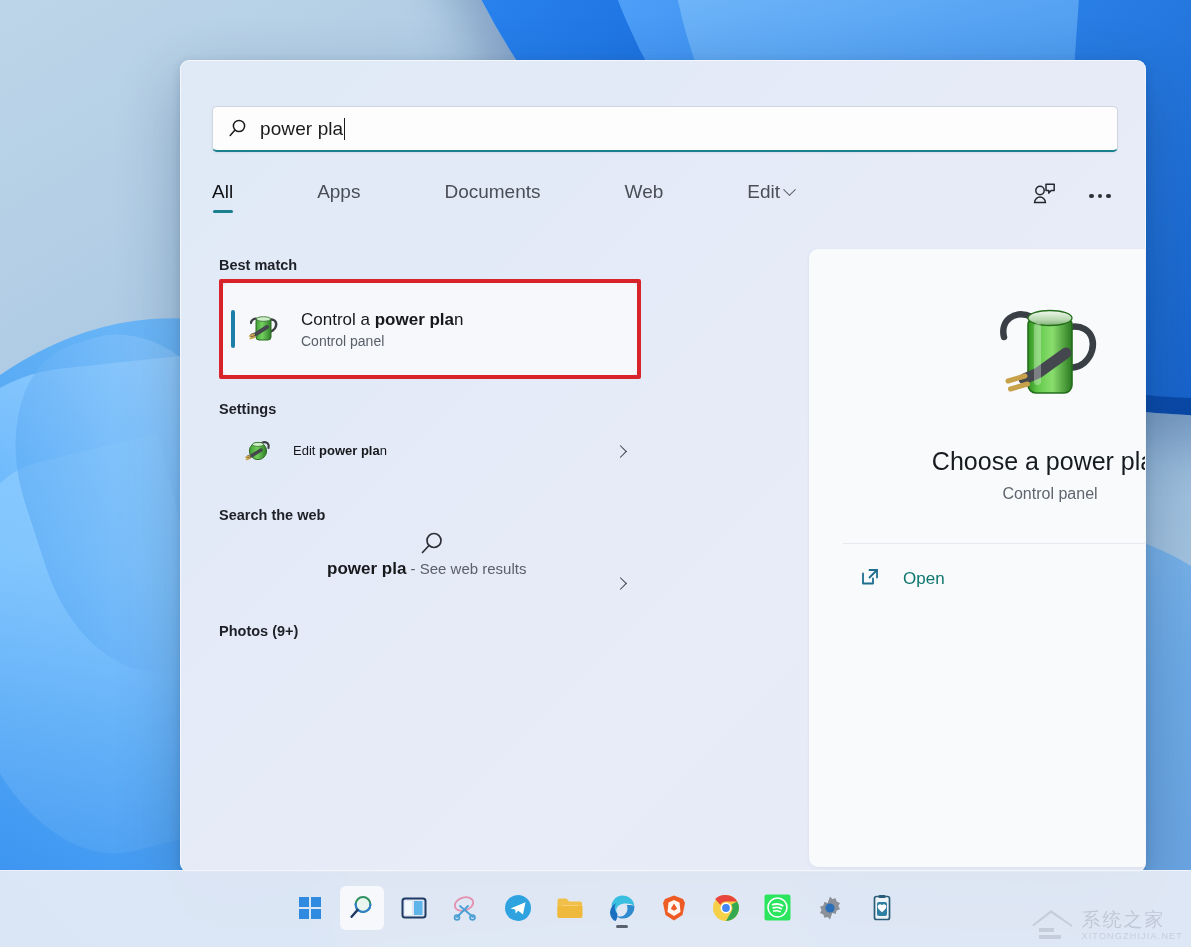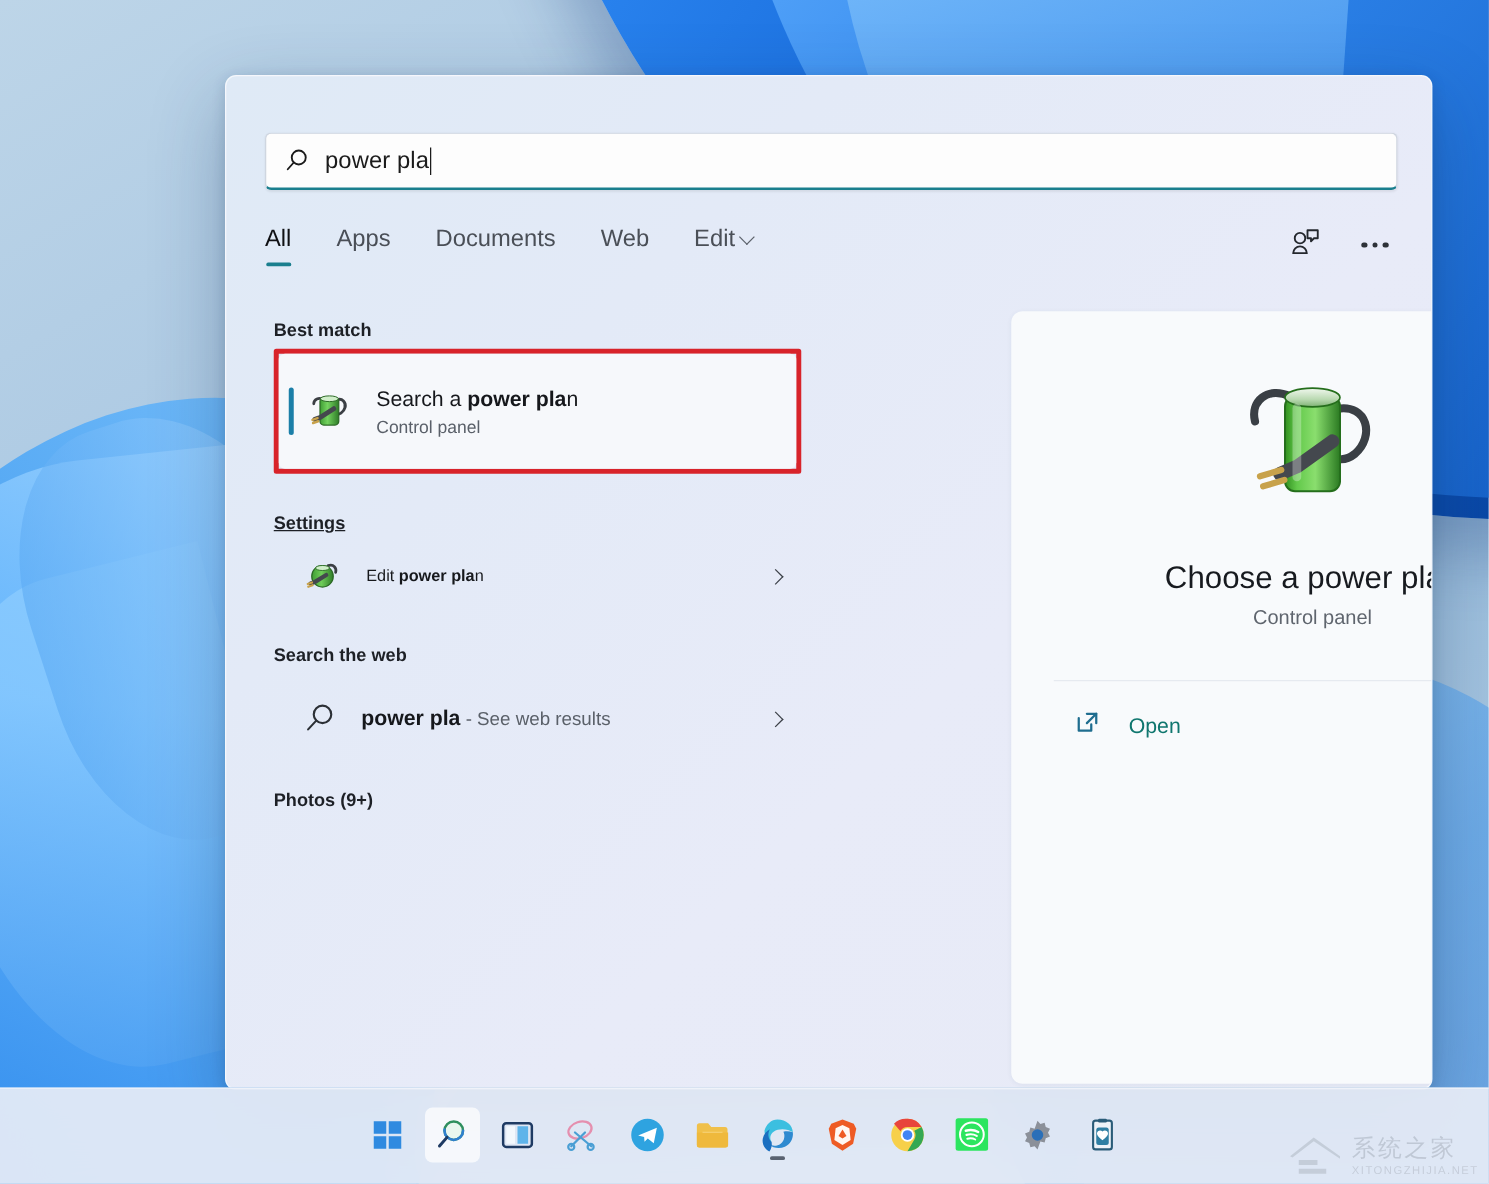--- a/index.html
+++ b/index.html
@@ -138,20 +138,21 @@
     vertical-align: -4px;
   }
 
   
   #tabs-row {
     position: absolute;
     left: 31px; top: 118px;
     width: 906px; height: 48px;
     display: flex;
     align-items: flex-start;
+    gap: 48px;
   }
   .tab {
     position: relative;
     font-size: 19px;
     color: #4a4f57;
     padding: 2px 0 14px 0;
     margin-right: 36px;
     cursor: default;
     display: flex;
     align-items: center;
@@ -242,21 +243,21 @@
   }
   .list-row .res-title { font-size: 13px; }
   .row-chev {
     margin-left: auto;
     margin-right: 16px;
     width: 9px; height: 9px;
     border-top: 1.7px solid #3a3f46;
     border-right: 1.7px solid #3a3f46;
     transform: rotate(45deg);
   }
-  .web-row { height: 72px; align-items: center; }
+  .web-row { height: 72px; align-items: center; flex-direction: column; }
   .web-title {
     font-size: 17px;
     color: #16181c;
     width: 228px;
     line-height: 1.2;
   }
   .web-title .q { font-weight: bold; }
   .web-title .see { color: #5a6069; font-size: 15px; font-weight: normal; }
 
   
@@ -429,27 +430,27 @@
               </defs>
               <path d="M24 10c5 -2 8 2 7 6 -1 4 -5 6 -8 6" fill="none" stroke="#3b3f44" stroke-width="2.4" stroke-linecap="round"></path>
               <path d="M14 10c-4 -3 -8 0 -8 3" fill="none" stroke="#3b3f44" stroke-width="2.2" stroke-linecap="round"></path>
               <rect x="11" y="8" width="15" height="22" rx="3" fill="url(#batg)" stroke="#2c6b26" stroke-width="1"></rect>
               <ellipse cx="18.5" cy="9" rx="7.2" ry="2.3" fill="#cfeec8" stroke="#2c6b26" stroke-width=".8"></ellipse>
               <path d="M22 17 L11 24 l-4 1.5" fill="none" stroke="#44484d" stroke-width="4" stroke-linecap="round" stroke-linejoin="round"></path>
               <path d="M9 24.5 l-4 1.4 M9.5 27 l-4 1.4" stroke="#c8a24b" stroke-width="2" stroke-linecap="round"></path>
             </svg>
           </span>
           <span>
-            <div class="res-title"><span>Search a </span><b>power pla</b><span>n</span></div>
+            <div class="res-title"><span>Control a </span><b>power pla</b><span>n</span></div>
             <div class="res-sub">Control panel</div>
           </span>
         </div>
       </div>
 
-      <div class="sec-head" style="margin-top:32px;text-decoration:underline;">Settings</div>
+      <div class="sec-head" style="margin-top:22px;">Settings</div>
 
       <div class="list-row">
         <span class="res-icon">
           <svg width="34" height="34" viewBox="0 0 34 34">
             <defs>
               <linearGradient id="batg2" x1="0" y1="0" x2="1" y2="0">
                 <stop offset="0%" stop-color="#3f9e34"></stop>
                 <stop offset="45%" stop-color="#6fcd59"></stop>
                 <stop offset="100%" stop-color="#2f7d28"></stop>
               </linearGradient>

